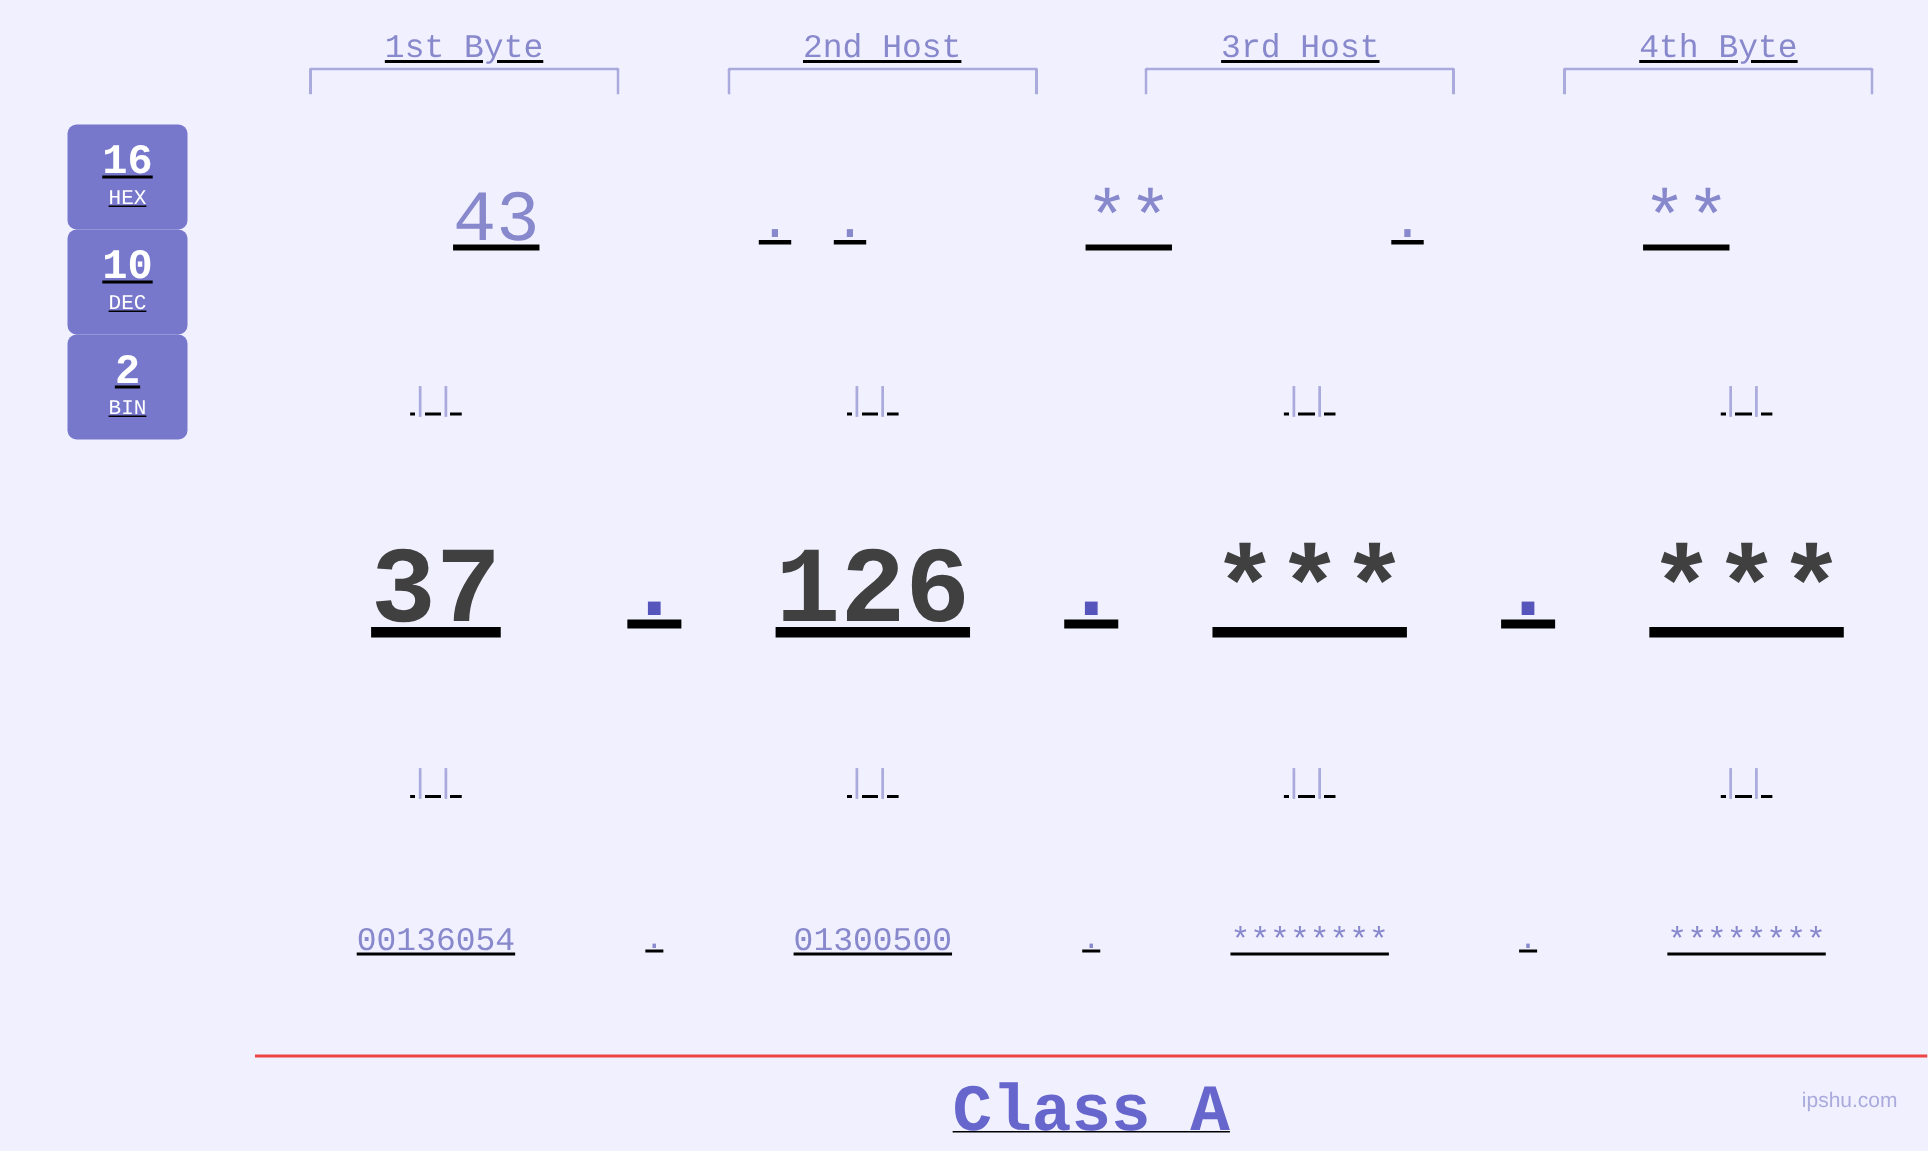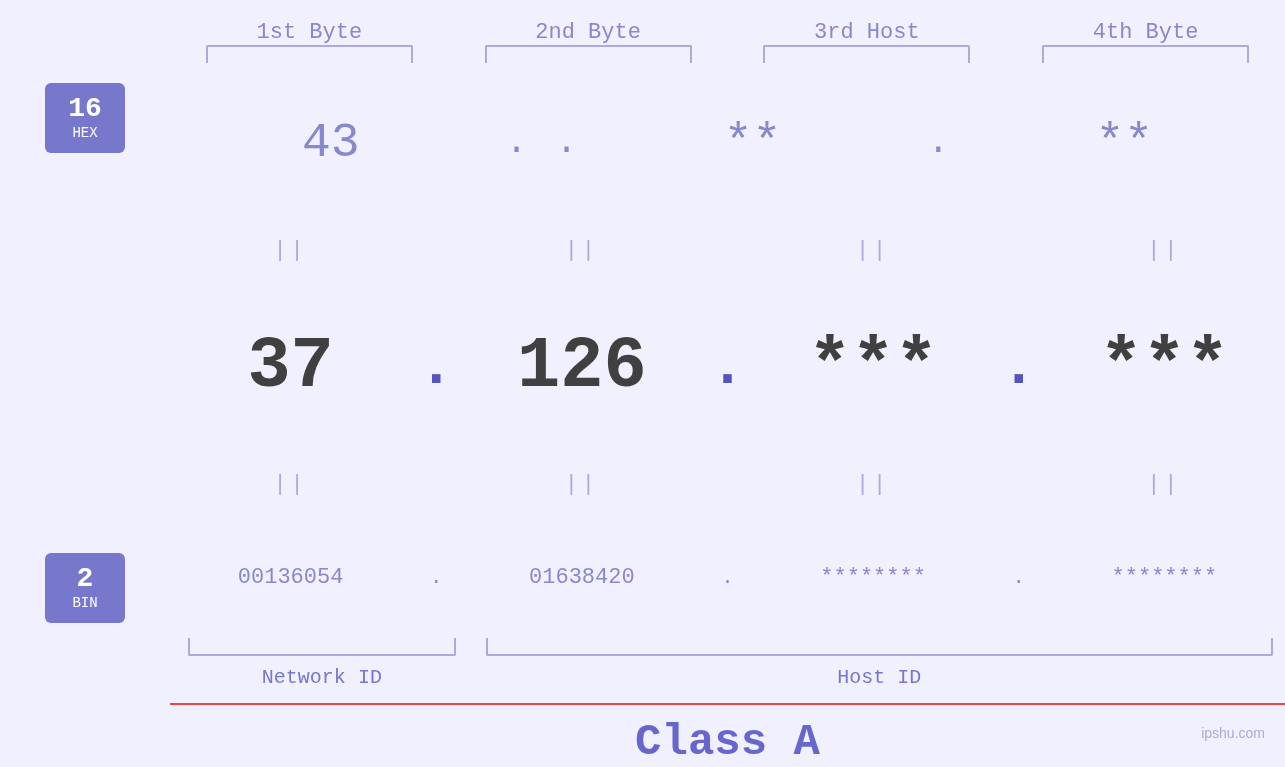--- a/index.html
+++ b/index.html
@@ -14,20 +14,21 @@
     }
 
     .main-container {
       width: 1285px;
       height: 767px;
       background: #f0f0ff;
       position: relative;
       display: flex;
       flex-direction: column;
       align-items: center;
+      text-decoration: underline;
     }
 
     
     .byte-headers {
       display: flex;
       width: 100%;
       padding-left: 170px;
       padding-top: 20px;
       margin-bottom: 0px;
     }
@@ -70,21 +71,21 @@
       width: 100%;
       flex: 1;
     }
 
     
     .badges-column {
       width: 170px;
       display: flex;
       flex-direction: column;
       align-items: center;
-      justify-content: space-between;
+      justify-content: flex-start;
       padding: 10px 11px;
     }
 
     .badge {
       background: #7777cc;
       color: white;
       border-radius: 6px;
       width: 80px;
       height: 70px;
       display: flex;
@@ -225,21 +226,21 @@
       flex: 0 0 50px;
     }
   </style>
 </head>
 <body>
 
 <div class="main-container">
 
   <div class="byte-headers">
     <div class="byte-header">1st Byte</div>
-    <div class="byte-header">2nd Byte</div>
+    <div class="byte-header">2nd Host</div>
     <div class="byte-header">3rd Host</div>
     <div class="byte-header">4th Byte</div>
   </div>
 
   <div class="bracket-row">
     <div class="bracket-cell">
       <div class="bracket"></div>
     </div>
     <div class="bracket-cell">
       <div class="bracket"></div>
@@ -253,20 +254,24 @@
   </div>
 
   <div class="content-area">
 
     <div class="badges-column">
       <div class="badge">
         <span class="badge-num">16</span>
         <span class="badge-label">HEX</span>
       </div>
       <div class="badge">
+        <span class="badge-num">10</span>
+        <span class="badge-label">DEC</span>
+      </div>
+      <div class="badge">
         <span class="badge-num">2</span>
         <span class="badge-label">BIN</span>
       </div>
     </div>
 
     <div class="rows-area">
 
       <div class="data-row hex-row">
         <div class="cell">
           <span class="cell-value">43</span>
@@ -319,49 +324,36 @@
         <div class="sep-dot"></div>
         <div class="sep-cell">||</div>
       </div>
 
       <div class="data-row bin-row">
         <div class="cell">
           <span class="cell-value">00136054</span>
         </div>
         <div class="dot-cell">.</div>
         <div class="cell">
-          <span class="cell-value">01638420</span>
+          <span class="cell-value">01300500</span>
         </div>
         <div class="dot-cell">.</div>
         <div class="cell">
           <span class="cell-value">********</span>
         </div>
         <div class="dot-cell">.</div>
         <div class="cell">
           <span class="cell-value">********</span>
         </div>
       </div>
 
     </div>
   </div>
 
   <div class="bottom-section">
-    <div style="display:flex; width:100%;">
-
-      <div style="flex: 0 0 calc(25% + 25px); display:flex; flex-direction:column; align-items:center;">
-        <div style="width:88%; height:18px; border:2px solid #aaaadd; border-top:none; border-radius:0 0 2px 2px; margin-bottom:6px;"></div>
-        <div class="id-label">Network ID</div>
-      </div>
-
-      <div style="flex: 1; display:flex; flex-direction:column; align-items:center;">
-        <div style="width:97%; height:18px; border:2px solid #aaaadd; border-top:none; border-radius:0 0 2px 2px; margin-bottom:6px;"></div>
-        <div class="id-label">Host ID</div>
-      </div>
-
-    </div>
 
     <div style="border-top:2px solid #ef4444; margin-top:10px; padding-top:12px; text-align:center;">
       <span class="class-label">Class A</span>
     </div>
   </div>
 
   <div class="footer">ipshu.com</div>
 
 </div>
 

